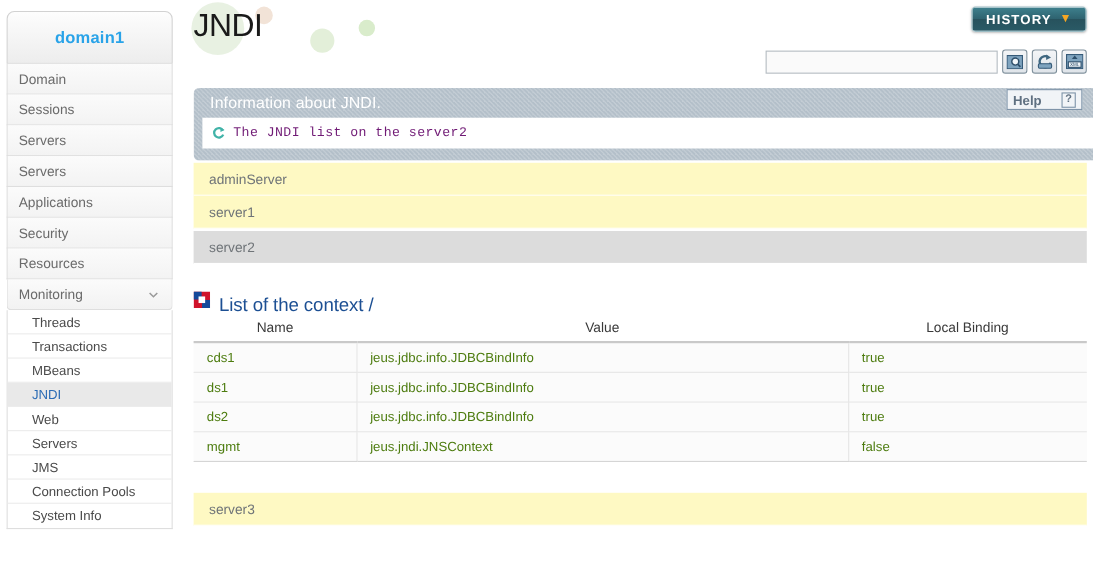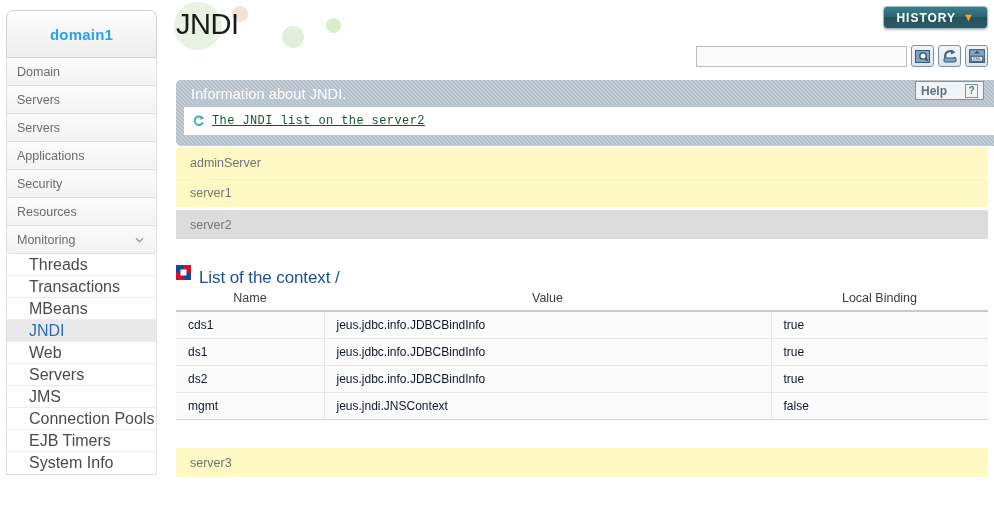--- a/index.html
+++ b/index.html
@@ -72,21 +72,21 @@
     margin-top: 0;
     border: 1px solid #dedede;
     border-top: none;
     background: #ffffff;
   }
   .sub-item {
     height: 22px;
     display: flex;
     align-items: center;
     padding-left: 22px;
-    font-size: 16px;
+    font-size: 12px;
     color: #4a4a4a;
     border-bottom: 1px solid #ececec;
   }
   .sub-item.active {
     background: #e9e9e9;
     color: #2b6cb5;
   }
   .sub-item:last-child { border-bottom: none; }
 
   
@@ -189,25 +189,24 @@
   .info-body {
     background: #ffffff;
     height: 28px;
     display: flex;
     align-items: center;
     padding-left: 9px;
     gap: 7px;
   }
   .refresh-ic { width: 12px; height: 12px; display:block; }
   .info-text {
-    color: #14532d;
+    color: #701a75;
     font-family: "Liberation Mono", monospace;
     font-size: 12px;
     letter-spacing: .4px;
-    text-decoration: underline;
   }
 
   
   .help-btn {
     position: absolute;
     right: 10px; top: 81px;
     height: 19px;
     border: 1px solid #7e93a8;
     background: #f1f4f7;
     display: flex; align-items: center; gap: 18px;
@@ -267,21 +266,21 @@
   .dtable th {
     font-weight: normal;
     color: #3a3a3a;
     font-size: 12.5px;
     height: 26px;
     border-bottom: 2px solid #c9c9c9;
     text-align: center;
   }
   .dtable td {
     height: 27px;
-    color: #0f172a;
+    color: #4d7c0f;
     border-bottom: 1px solid #e6e6e6;
     padding-left: 12px;
     background: #fbfbfb;
   }
   .dtable td.c-name  { width: 148px; border-right: 1px solid #e6e6e6; }
   .dtable td.c-value { width: 447px; border-right: 1px solid #e6e6e6; }
   .dtable tr:last-child td { border-bottom: 1px solid #d5d5d5; }
   .dtable th.h-name  { width: 148px; }
   .dtable th.h-value { width: 447px; }
 </style>
@@ -292,20 +291,23 @@
 
   <div id="sidebar">
     <div class="domain-head">
       <span class="domain-label">domain1</span>
     </div>
     <div id="nav-top">
         <div class="nav-top-item">
           <span>Domain</span>
         </div>
         <div class="nav-top-item">
+          <span>Sessions</span>
+        </div>
+        <div class="nav-top-item">
           <span>Servers</span>
         </div>
         <div class="nav-top-item">
           <span>Servers</span>
         </div>
         <div class="nav-top-item">
           <span>Applications</span>
         </div>
         <div class="nav-top-item">
           <span>Security</span>
@@ -339,23 +341,20 @@
           <span>Web</span>
         </div>
         <div class="sub-item">
           <span>Servers</span>
         </div>
         <div class="sub-item">
           <span>JMS</span>
         </div>
         <div class="sub-item">
           <span>Connection Pools</span>
-        </div>
-        <div class="sub-item">
-          <span>EJB Timers</span>
         </div>
         <div class="sub-item">
           <span>System Info</span>
         </div>
       </div>
   </div>
 
   <div id="main">
 
     <div class="title-zone">

